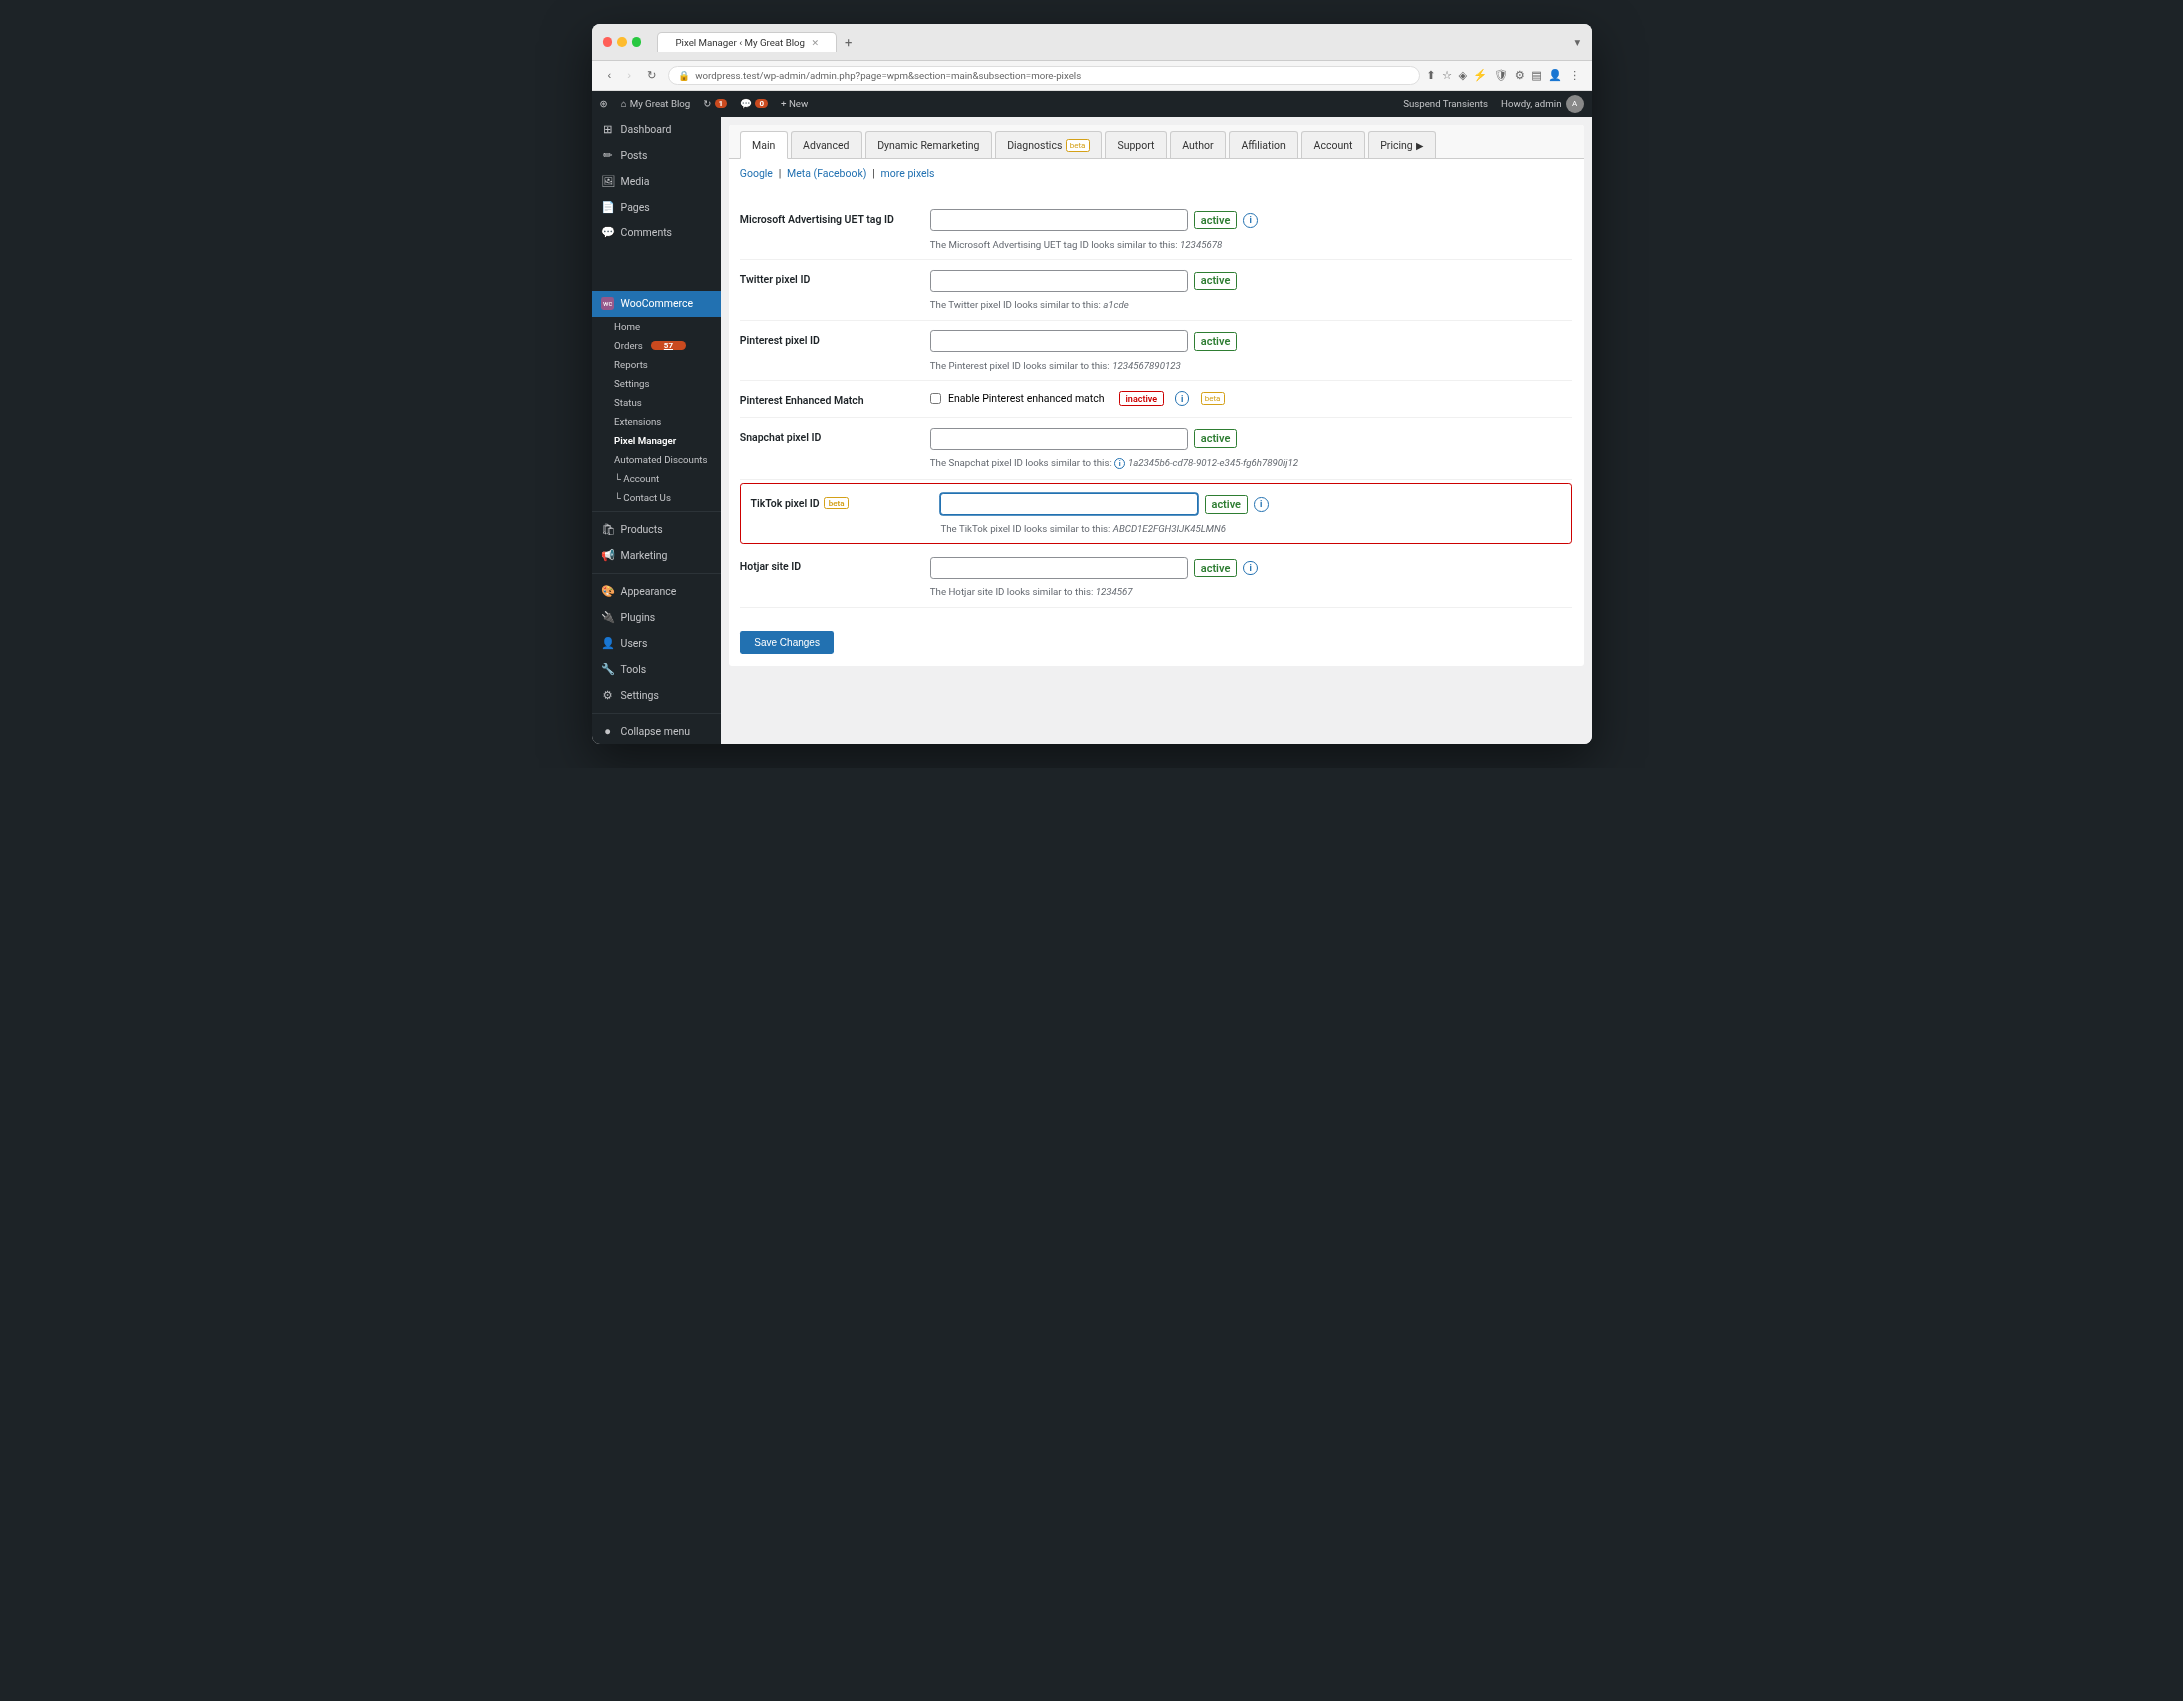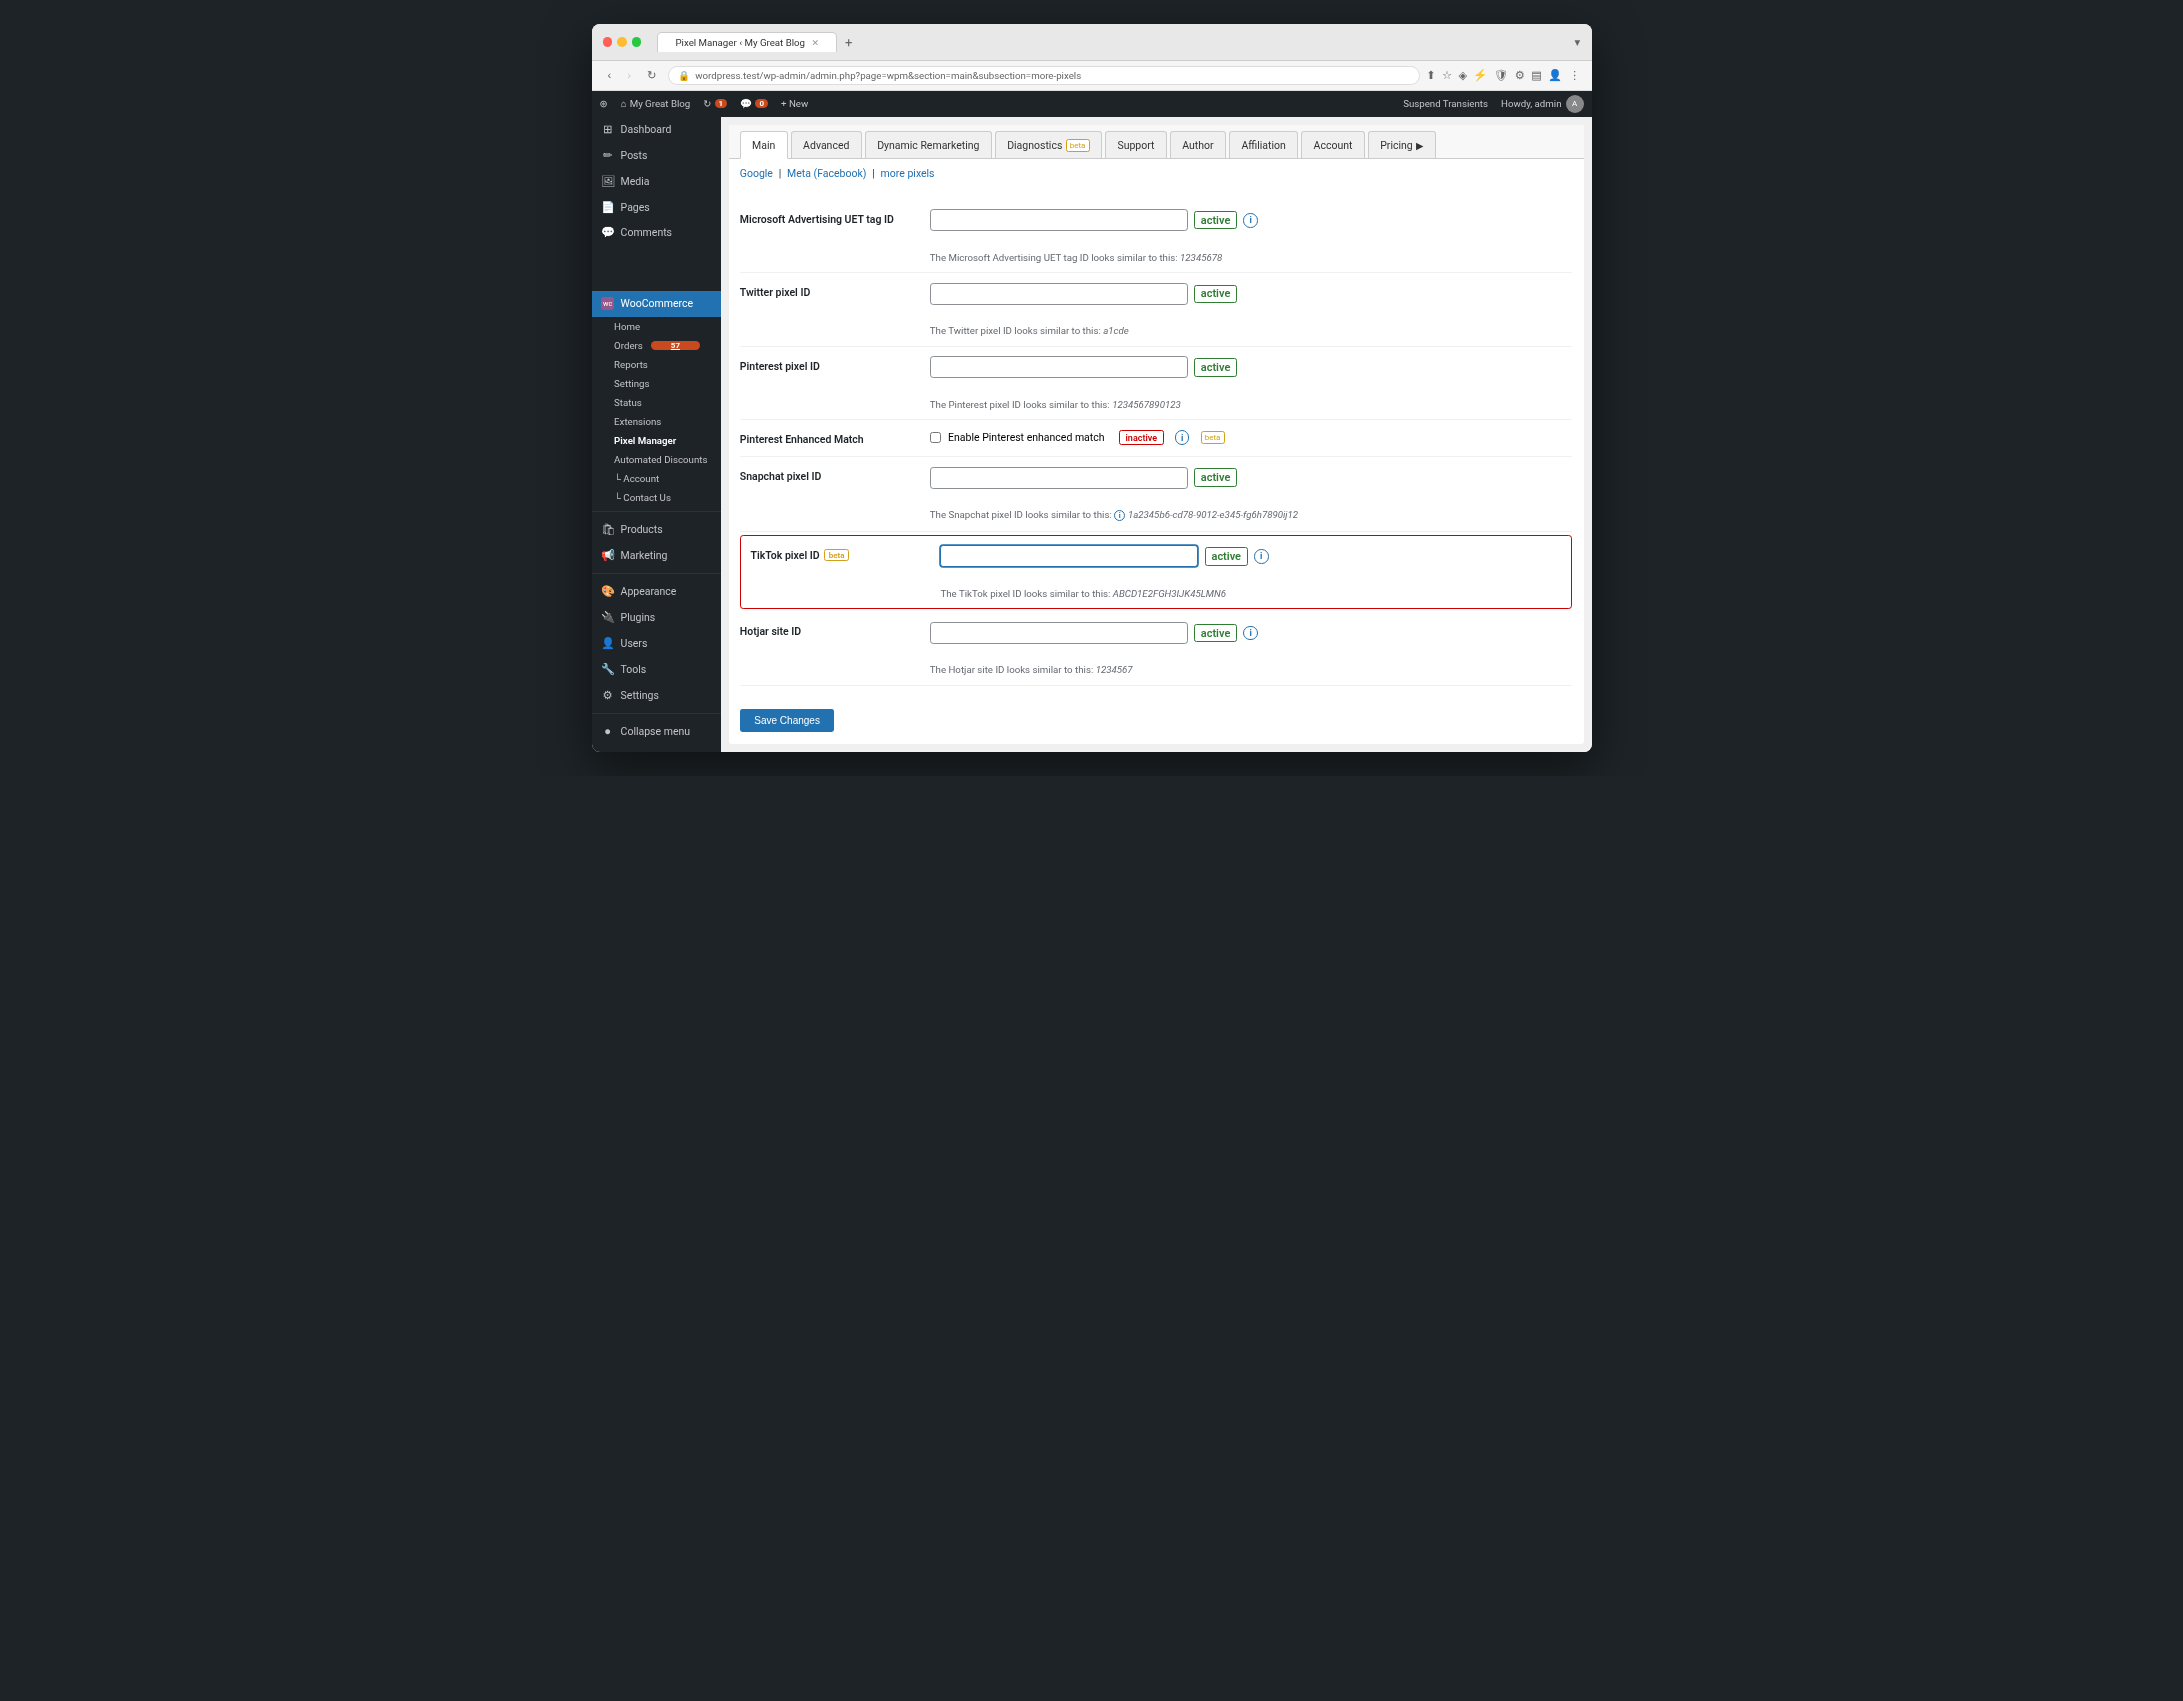--- a/index.html
+++ b/index.html
@@ -126,21 +126,21 @@
       cursor: pointer;
       font-size: 9.7px;
       display: flex;
       align-items: center;
       gap: 4.8px;
     }
     .orders-badge {
       background: #ca4a1f;
       color: #fff;
       border-radius: 8px;
-      padding: 0 20px;
+      padding: 0 13px;
       font-size: 8px;
       font-weight: bold;
       margin-left: 3.2px;
       text-decoration: underline;
     }
     .wc-icon { width: 13px; height: 13px; background: #96588a; border-radius: 2.4px; display: flex; align-items: center; justify-content: center; color: #fff; font-size: 7.3px; }
 
     
     .wp-main {
       flex: 1;
@@ -262,21 +262,21 @@
       display: flex;
       align-items: center;
       justify-content: center;
       font-size: 9px;
       font-weight: bold;
       cursor: pointer;
     }
     .form-hint {
       font-size: 9.7px;
       color: #646970;
-      margin-top: 17px;
+      margin-top: 4px;
     }
     .form-hint em { font-style: italic; }
     .checkbox-row { display: flex; align-items: center; gap: 7px; }
     .checkbox-row input[type="checkbox"] { width: 11.3px; height: 11.3px; }
 
     
     .save-section { padding: 11.3px; }
     .btn-primary {
       background: #2271b1;
       color: #fff;

